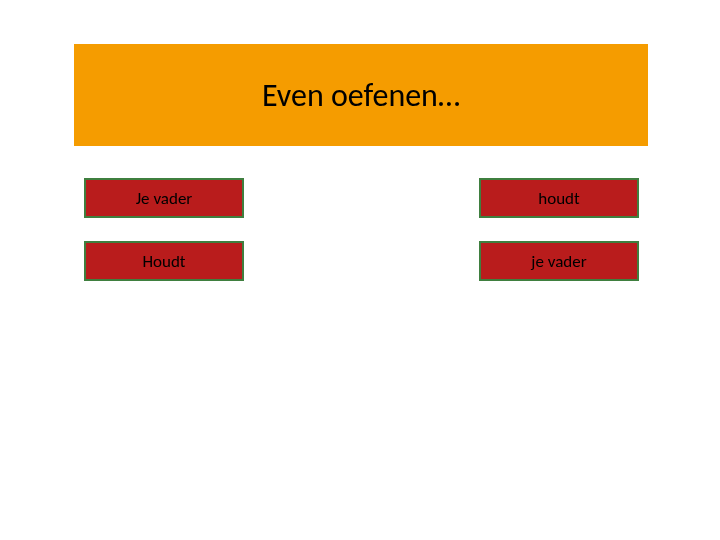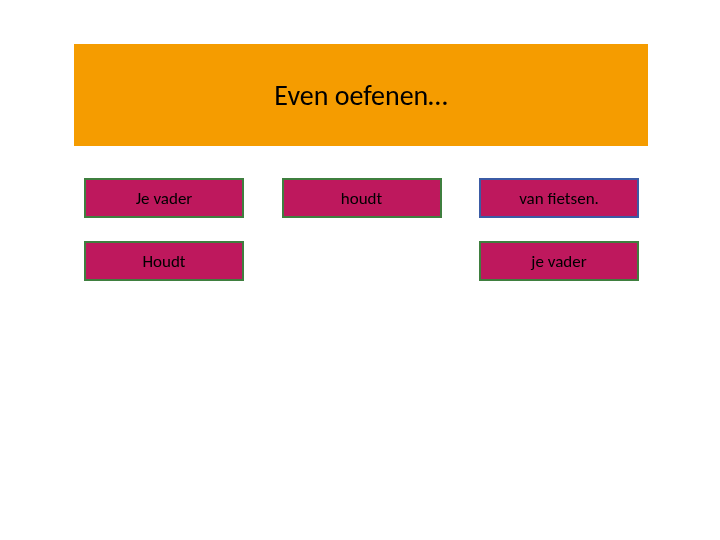--- a/index.html
+++ b/index.html
@@ -15,40 +15,40 @@
     left: 74px;
     top: 44px;
     width: 574px;
     height: 102px;
     background: #f59c00;
     display: flex;
     align-items: center;
     justify-content: center;
   }
   .header-title {
-    font-size: 28px;
+    font-size: 32px;
     font-weight: 400;
     color: #000000;
   }
   .grid {
     position: absolute;
     left: 84px;
     top: 178px;
     width: 555px;
   }
   .row {
     display: flex;
     justify-content: space-between;
     margin-bottom: 23px;
   }
   .cell {
     width: 160px;
     height: 40px;
     border: 2px solid #3f7f3f;
-    background: #be185d;
+    background: #b91c1c;
     display: flex;
     align-items: center;
     justify-content: center;
     font-size: 17px;
     color: #000000;
   }
   .cell.blue {
     border-color: #3b5ba5;
   }
 </style>
@@ -56,19 +56,18 @@
 <body>
 
 <div class="header">
   <span class="header-title">Even oefenen…</span>
 </div>
 
 <div class="grid">
   <div class="row">
     <div class="cell">Je vader</div>
     <div class="cell">houdt</div>
-    <div class="cell blue">van fietsen.</div>
   </div>
   <div class="row">
     <div class="cell">Houdt</div>
     <div class="cell">je vader</div>
   </div>
 </div>
 
 </body></html>

